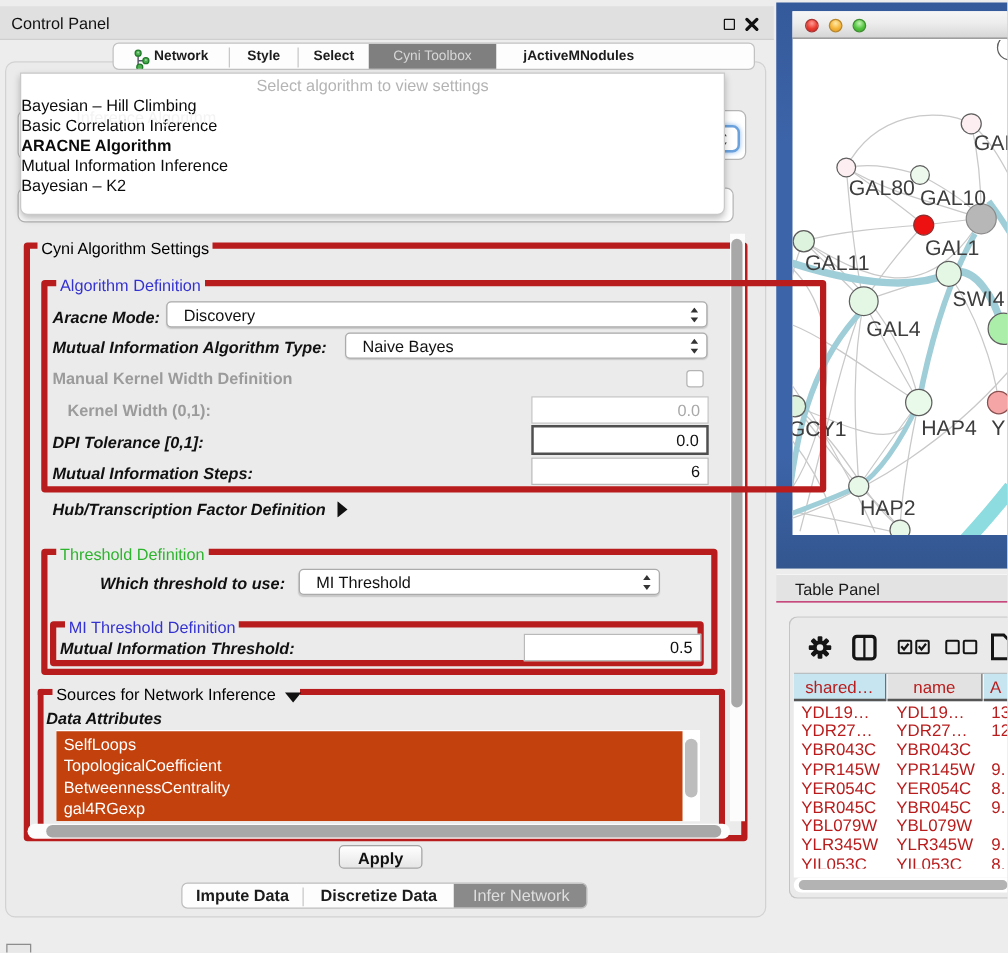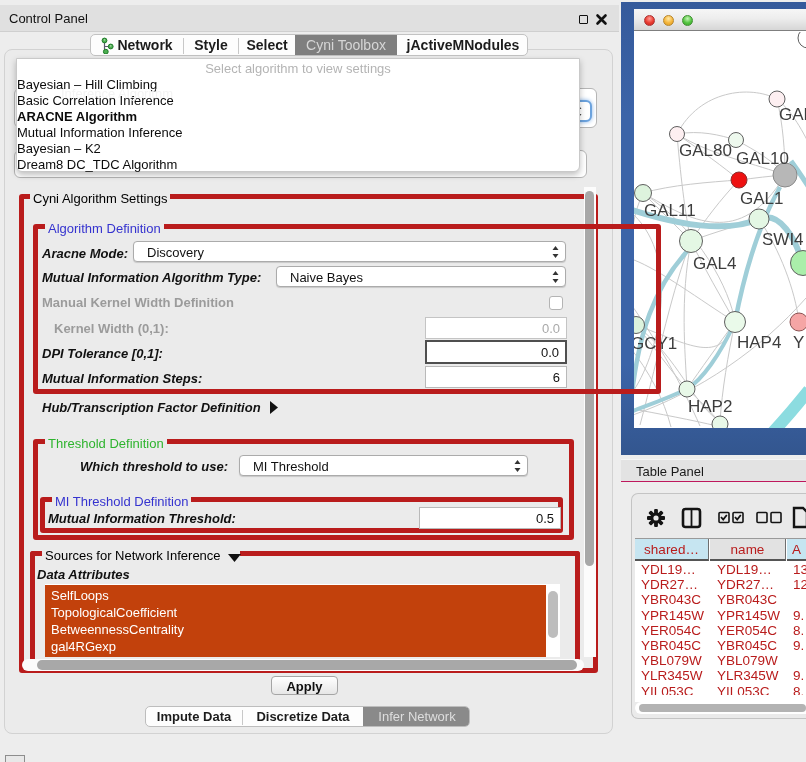--- a/index.html
+++ b/index.html
@@ -208,21 +208,21 @@
   <div class="abs" style="left:0; top:0; width:619px; height:27px; background:#e0e0e0; border-bottom:1px solid #cfcfcf;">
     <div class="abs" style="left:9px; top:6px; font-size:13px; color:#111;">Control Panel</div>
     <div class="abs" style="left:579px; top:10px; width:9px; height:9px; border:1.5px solid #111; border-radius:1px;"></div>
     <svg class="abs" style="left:595px; top:8px;" width="13" height="13" viewBox="0 0 13 13">
         <path d="M 2.5 2.5 L 10.5 10.5 M 10.5 2.5 L 2.5 10.5" stroke="#111" stroke-width="2.6" stroke-linecap="round"></path>
       </svg>
   </div>
 
   <div class="abs" style="left:4px; top:44px; width:609px; height:685px; background:#ebebeb; border:1px solid #d2d2d2; border-radius:8px;"></div>
 
-  <div class="abs" id="tabrow" style="left:90px; top:29px; width:438px; height:22px; background:#fdfdfd; border:1px solid #c2c2c2; border-radius:5px; overflow:hidden; font-size:14px; font-weight:bold; color:#1c1c1c;">
+  <div class="abs" id="tabrow" style="left:90px; top:29px; width:514px; height:22px; background:#fdfdfd; border:1px solid #c2c2c2; border-radius:5px; overflow:hidden; font-size:11px; font-weight:bold; color:#1c1c1c;">
     <div class="abs" style="left:0; top:0; width:92px; height:22px; text-align:center; line-height:21px;"><span style="position:relative; padding-left:16px;">Network<svg style="position:absolute; left:0; top:0px;" width="14" height="17" viewBox="0 0 14 17">
             <path d="M 3.5 4 L 3.5 14.5 M 3.5 9.5 L 9 9.5" stroke="#5a5a6e" stroke-width="1.2" fill="none"></path>
             <g fill="#4caf50" stroke="#1e7a28" stroke-width="1">
               <circle cx="3.5" cy="3.5" r="2.4"></circle>
               <circle cx="9.7" cy="9.5" r="2.4"></circle>
               <circle cx="4.8" cy="14.7" r="2.4"></circle>
             </g>
             <g fill="#a5d6a7">
               <circle cx="3.5" cy="2.9" r="0.8"></circle>
               <circle cx="9.7" cy="8.9" r="0.8"></circle>
@@ -333,17 +333,16 @@
   </div>
 
   <div class="abs" id="dropdown" style="left:16px; top:53px; width:564px; height:114px; background:#fff; border:1px solid #c9c9c9; border-radius:0 0 6px 6px; box-shadow:0 3px 6px rgba(0,0,0,0.25); font-size:13px; color:#0b0b0b; z-index:50;">
     <div style="text-align:center; color:#b4b4b4; line-height:16px; padding-top:2px;">Select algorithm to view settings</div>
     <div style="position:absolute; left:44px; top:27px; color:#f3f3f3; font-size:13px;">Inference Algorithm</div>
     <div style="padding-left:0px; line-height:16px;">Bayesian – Hill Climbing</div>
     <div style="padding-left:0px; line-height:16px;">Basic Correlation Inference</div>
     <div style="padding-left:0px; line-height:16px; font-weight:bold;">ARACNE Algorithm</div>
     <div style="padding-left:0px; line-height:16px;">Mutual Information Inference</div>
     <div style="padding-left:0px; line-height:16px;">Bayesian – K2</div>
-    <div style="padding-left:0px; line-height:16px;">Dream8 DC_TDC Algorithm</div>
   </div>
 </div>
 
 <div class="abs" style="left:5px; top:755px; width:20px; height:14px; background:#e8e8e8; border:1.5px solid #8d8d8d;"></div>
 
 </body></html>

